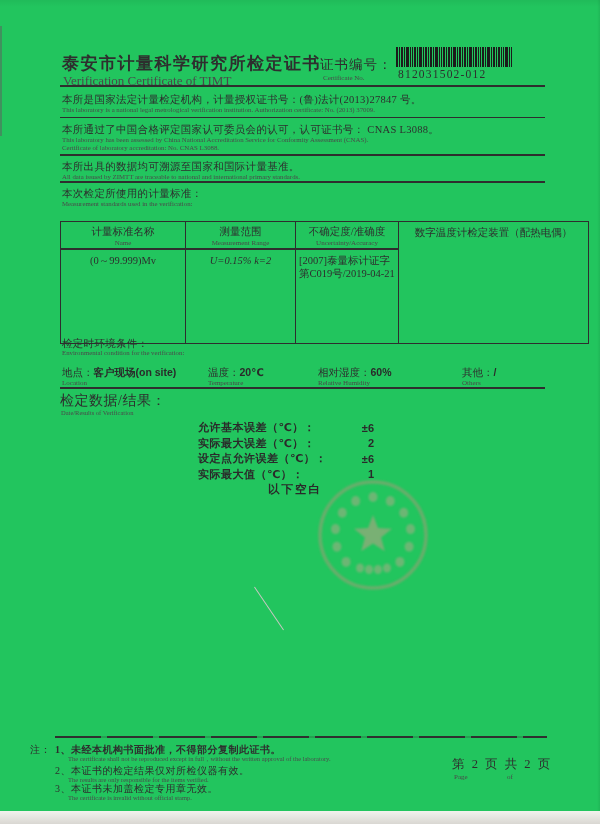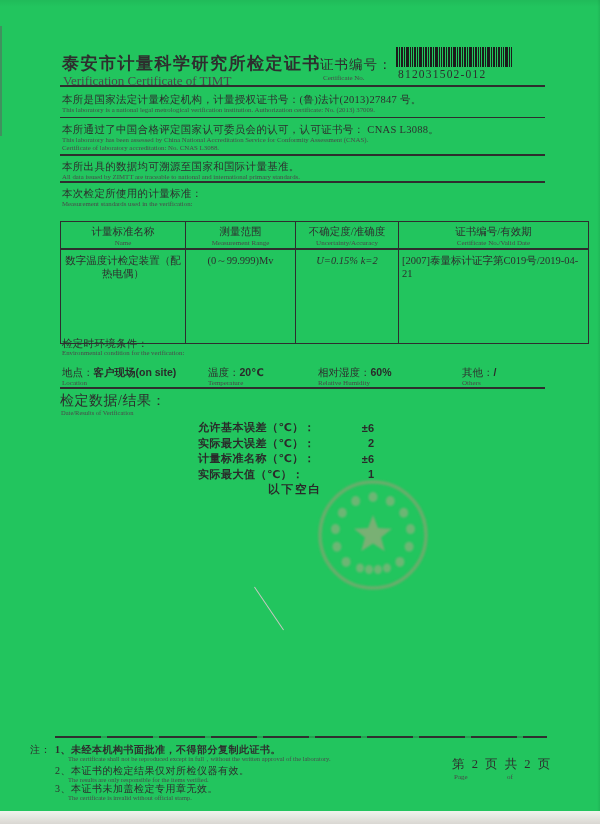--- a/index.html
+++ b/index.html
@@ -125,24 +125,20 @@
       <div class="hen en">Name</div>
     </div>
     <div class="cell head">
       <div class="hcn cn">测量范围</div>
       <div class="hen en">Measurement Range</div>
     </div>
     <div class="cell head">
       <div class="hcn cn">不确定度/准确度</div>
       <div class="hen en">Uncertainty/Accuracy</div>
     </div>
-    <div class="cell head">
-      <div class="hcn cn">证书编号/有效期</div>
-      <div class="hen en">Certificate No./Valid Date</div>
-    </div>
     <div class="cell body cn">数字温度计检定装置（配热电偶）</div>
     <div class="cell body cn">(0～99.999)Mv</div>
     <div class="cell body cn" style="font-style:italic;">U=0.15% k=2</div>
     <div class="cell body cn" style="text-align:left;">[2007]泰量标计证字第C019号/2019-04-21</div>
   </div>
 
   <div class="abs stmt-cn cn" style="left:62px;top:337px;">检定时环境条件：</div>
   <div class="abs stmt-en en" style="left:62px;top:349px;">Environmental condition for the verification:</div>
 
   <div class="abs" style="left:62px;top:362px;">
@@ -173,21 +169,21 @@
   <div class="abs" style="left:198px;top:420px;width:176px;">
     <div class="val-row">
       <span class="lbl hei">允许基本误差（℃）：</span>
       <span class="val hei">±6</span>
     </div>
     <div class="val-row">
       <span class="lbl hei">实际最大误差（℃）：</span>
       <span class="val hei">2</span>
     </div>
     <div class="val-row">
-      <span class="lbl hei">计量标准名称（℃）：</span>
+      <span class="lbl hei">设定点允许误差（℃）：</span>
       <span class="val hei">±6</span>
     </div>
     <div class="val-row">
       <span class="lbl hei">实际最大值（℃）：</span>
       <span class="val hei">1</span>
     </div>
   </div>
   <div class="abs hei" style="left:268px;top:482px;font-size:11.5px;letter-spacing:2px;text-align:right;">以下空白</div>
 
   <svg class="abs" style="left:316px;top:478px;opacity:.75;" width="114" height="114" viewBox="0 0 114 114">

